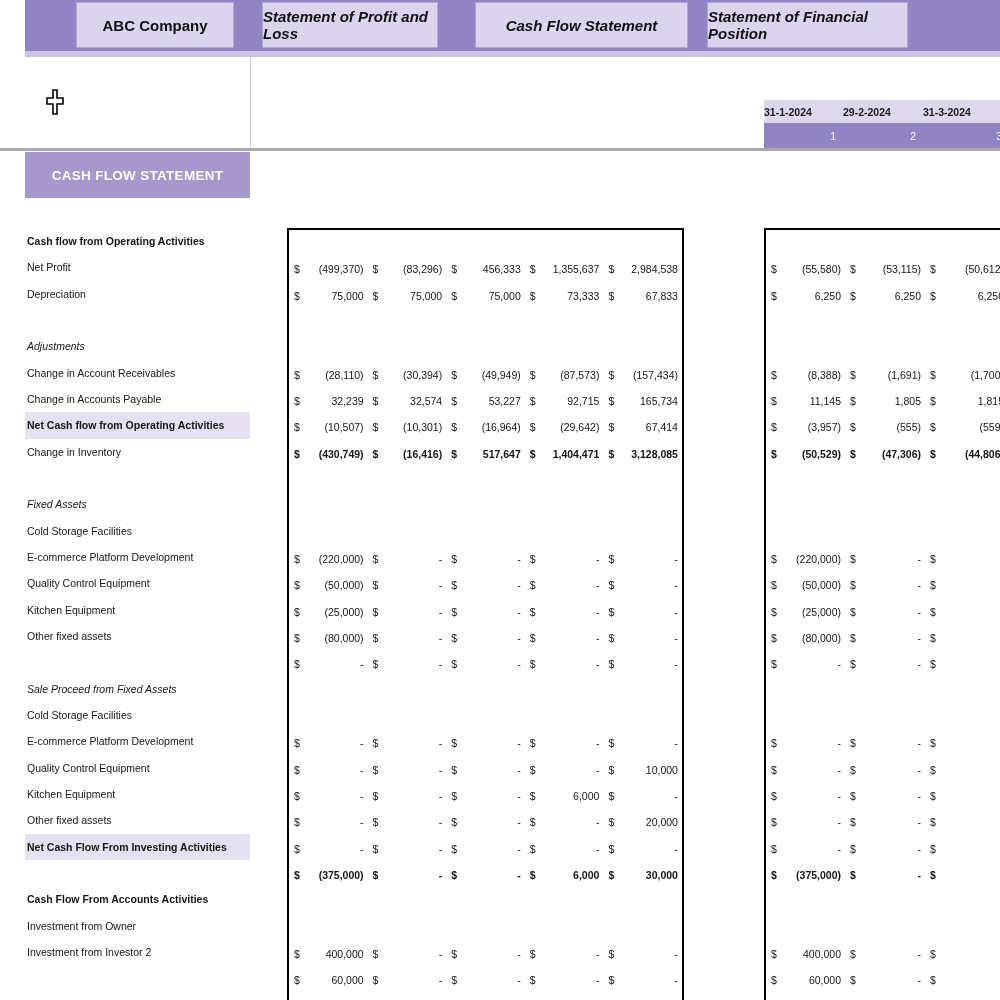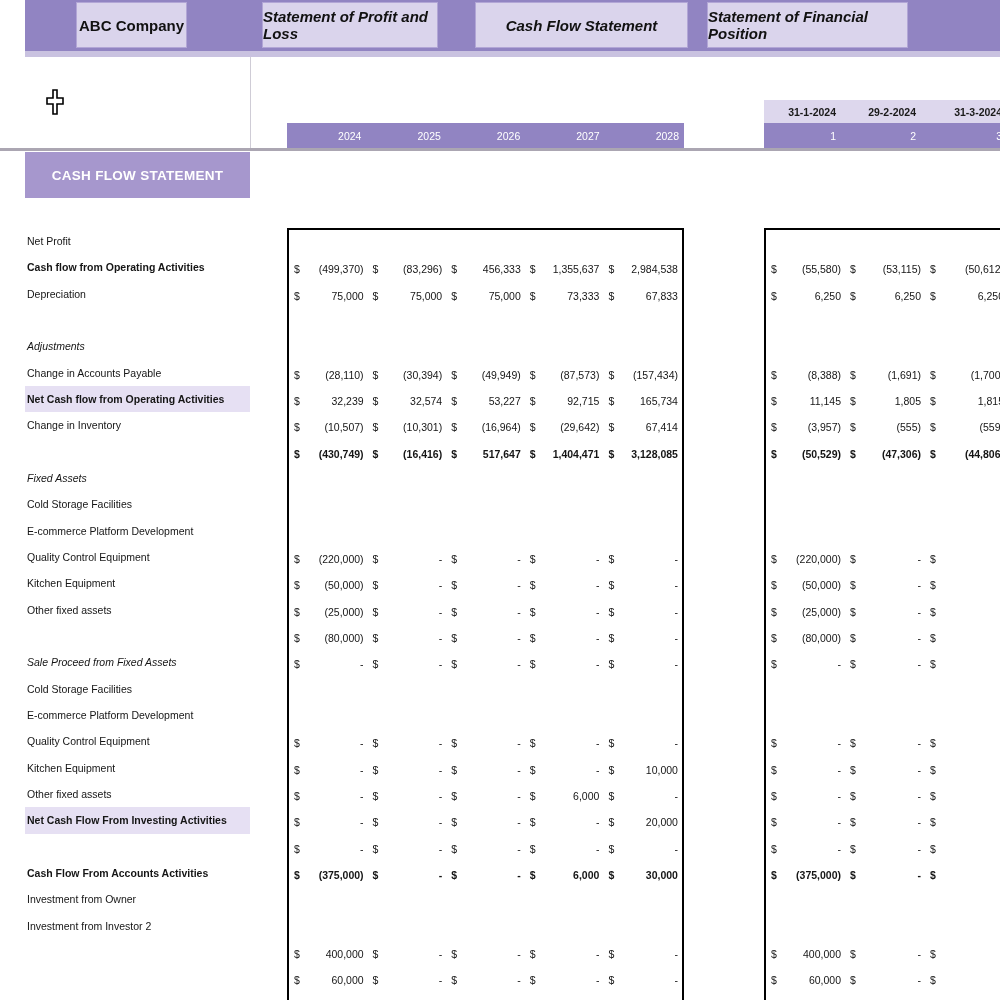--- a/index.html
+++ b/index.html
@@ -7,33 +7,33 @@
     font-family:"Liberation Sans",sans-serif;color:#151515}
   .stage{position:absolute;left:0;top:0;width:1000px;height:1000px;overflow:hidden;background:#fff}
 
   
   .band{position:absolute;left:25px;top:0;width:975px;height:51px;background:#9184c2}
   .band-strip{position:absolute;left:25px;top:51px;width:975px;height:6px;background:#c9c2e0}
   .tab{position:absolute;top:2px;height:46px;background:#dad4ec;border:1px solid #b2a6d6;
     display:flex;align-items:center;justify-content:center;font-size:15px;font-weight:bold;
     color:#111;cursor:pointer}
   .tab.it{font-style:italic}
-  .tab-company{left:76px;width:111px}
+  .tab-company{left:76px;width:158px}
   .tab-pl{left:262px;width:176px}
   .tab-cf{left:475px;width:213px}
   .tab-fp{left:707px;width:201px}
 
   
   .vline{position:absolute;left:250px;top:57px;width:1px;height:91px;background:#cfccd6}
   .hline{position:absolute;left:0;top:148px;width:1000px;height:3px;background:#aba6b2}
 
   
   .dates-row{position:absolute;left:764px;top:100px;width:252px;height:23px;background:#ddd7ed;
     display:flex;align-items:center;font-size:10.5px;font-weight:bold;color:#1a1a1a}
-  .dates-row .hc{text-align:right}
+  .dates-row .hc{text-align:left}
   .years-row{position:absolute;left:287px;top:123px;width:397px;height:25px;background:#9184c2;
     display:flex;align-items:center;font-size:10.5px;color:#fff}
   .years-row .hc{flex:1;text-align:right;padding-right:5px}
   .nums-row{position:absolute;left:764px;top:123px;width:252px;height:25px;background:#9184c2;
     display:flex;align-items:center;font-size:10.5px;color:#fff}
   .c1{flex:0 0 79px;padding-right:7px}
   .c2{flex:0 0 80px;padding-right:7px}
   .c3{flex:1 1 auto;padding-right:14px}
   .nums-row .hc{text-align:right}
 
@@ -86,42 +86,36 @@
 
   <div class="vline"></div>
   <div class="hline"></div>
 
   <div class="dates-row">
     <div class="hc c1">31-1-2024</div>
     <div class="hc c2">29-2-2024</div>
     <div class="hc c3">31-3-2024</div>
   </div>
 
-  <div class="years-row">
-    <div class="hc">2024</div>
-    <div class="hc">2025</div>
-    <div class="hc">2026</div>
-    <div class="hc">2027</div>
-    <div class="hc">2028</div>
-  </div>
 
   <div class="nums-row">
     <div class="hc c1">1</div>
     <div class="hc c2">2</div>
     <div class="hc c3">3</div>
   </div>
 
   <div class="title-box">CASH FLOW STATEMENT</div>
 
   <div class="labels">
+      <div class="rline header">Cash flow from Operating Activities</div>
       <div class="rline item">Net Profit</div>
-      <div class="rline header">Cash flow from Operating Activities</div>
       <div class="rline item">Depreciation</div>
       <div class="rline blank"></div>
       <div class="rline subheader">Adjustments</div>
+      <div class="rline item">Change in Account Receivables</div>
       <div class="rline item">Change in Accounts Payable</div>
       <div class="rline total">Net Cash flow from Operating Activities</div>
       <div class="rline item">Change in Inventory</div>
       <div class="rline blank"></div>
       <div class="rline subheader">Fixed Assets</div>
       <div class="rline item">Cold Storage Facilities</div>
       <div class="rline item">E-commerce Platform Development</div>
       <div class="rline item">Quality Control Equipment</div>
       <div class="rline item">Kitchen Equipment</div>
       <div class="rline item">Other fixed assets</div>

